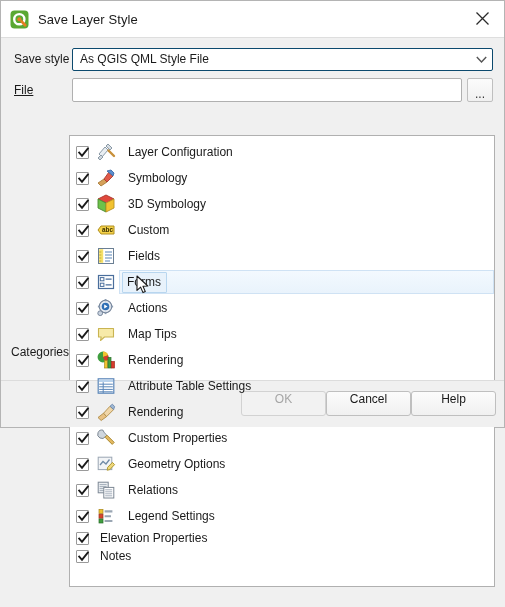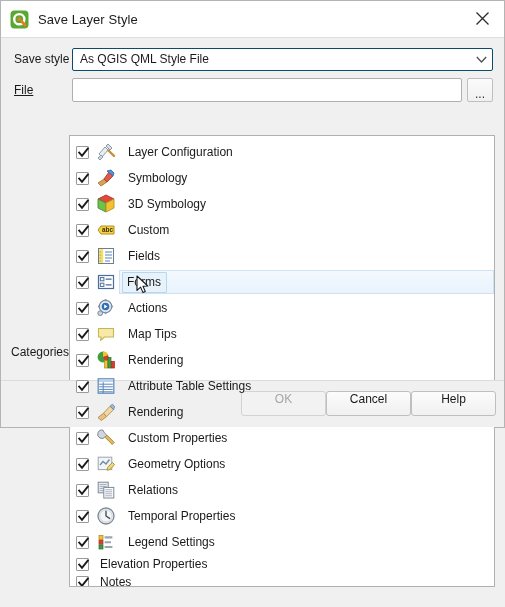--- a/index.html
+++ b/index.html
@@ -549,35 +549,20 @@
           <span class="cat-label-wrap"><span class="cat-label">Relations</span></span>
         </div>
         <div class="cat-row">
           <span class="checkbox">
             <svg width="13" height="13" viewBox="0 0 13 13">
               <path d="M2.2 6.6 L5.0 9.8 L10.8 2.6" fill="none" stroke="#1a1a1a" stroke-width="1.9" stroke-linecap="square"></path>
             </svg>
           </span>
           <span class="cat-icon">
             <svg width="22" height="22" viewBox="0 0 22 22">
-              <circle cx="11" cy="11" r="8" fill="#f4f5f7" stroke="#7d8894" stroke-width="1.3"></circle>
-              <circle cx="11" cy="11" r="6.2" fill="none" stroke="#b9c2cc" stroke-width="0.7"></circle>
-              <path d="M11 6.2 V11 L14.6 13.4" fill="none" stroke="#45505c" stroke-width="1.4" stroke-linecap="round"></path>
-            </svg>
-          </span>
-          <span class="cat-label-wrap"><span class="cat-label">Temporal Properties</span></span>
-        </div>
-        <div class="cat-row">
-          <span class="checkbox">
-            <svg width="13" height="13" viewBox="0 0 13 13">
-              <path d="M2.2 6.6 L5.0 9.8 L10.8 2.6" fill="none" stroke="#1a1a1a" stroke-width="1.9" stroke-linecap="square"></path>
-            </svg>
-          </span>
-          <span class="cat-icon">
-            <svg width="22" height="22" viewBox="0 0 22 22">
               <rect x="4.0" y="4.4" width="4.0" height="4.0" fill="#f0c330" stroke="#a8871a" stroke-width="0.7"></rect>
               <rect x="4.0" y="9.2" width="4.0" height="4.0" fill="#d9452c" stroke="#9c2f1c" stroke-width="0.7"></rect>
               <rect x="4.0" y="14.0" width="4.0" height="4.0" fill="#3f9e3f" stroke="#2a6b2a" stroke-width="0.7"></rect>
               <g stroke="#9aa6b3" stroke-width="2.1" stroke-linecap="butt">
                 <path d="M9.6 6.4 H17.4 M9.6 11.2 H16.0 M9.6 16.0 H17.4"></path>
               </g>
             </svg>
           </span>
           <span class="cat-label-wrap"><span class="cat-label">Legend Settings</span></span>
         </div>

